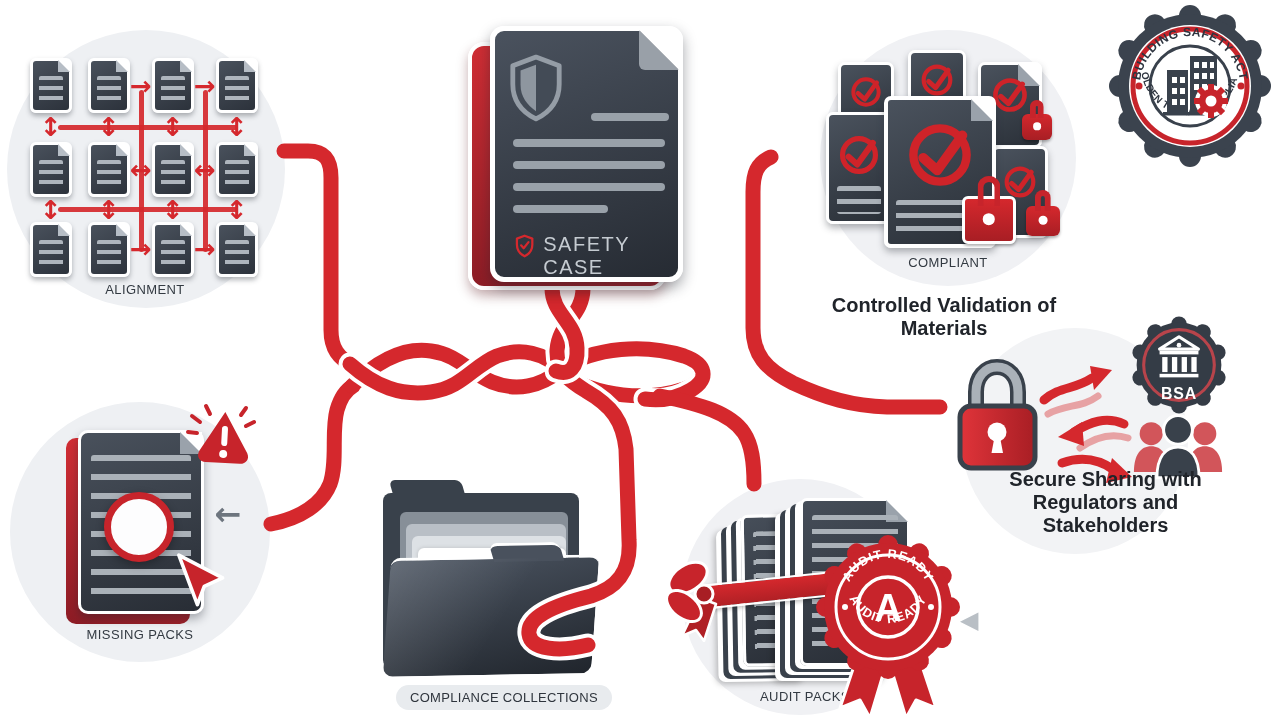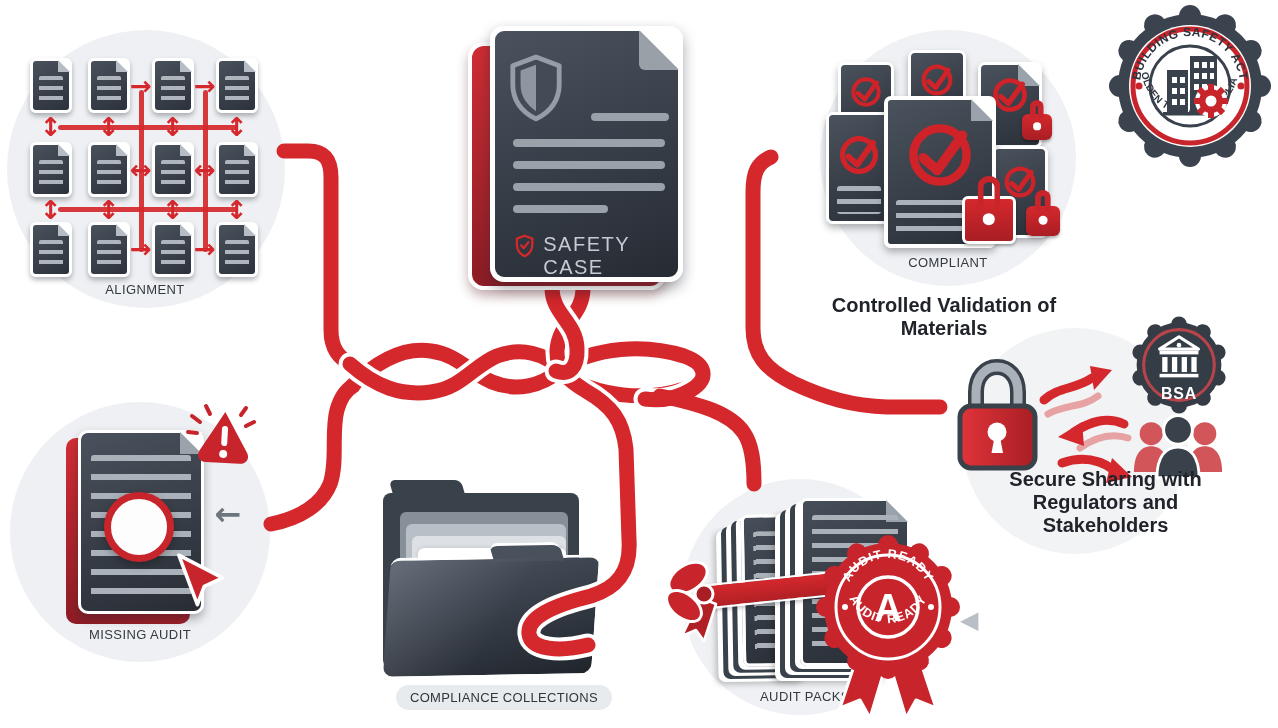--- a/index.html
+++ b/index.html
@@ -356,21 +356,21 @@
         <line x1="70" y1="22" x2="62" y2="26"></line>
     </g>
     <path d="M40 12 L64 52 C67 58 63 63 57 63 L23 63 C17 63 13 58 16 52 Z" fill="#c7242b" transform="rotate(3 40 38)"></path>
     <rect x="37.5" y="26" width="6" height="20" rx="3" fill="#fff" transform="rotate(3 40 38)"></rect>
     <circle cx="40" cy="54" r="4" fill="#fff" transform="rotate(3 40 38)"></circle>
   </svg>
   <span class="gar" style="left:228px;top:514px;color:#6d757e;font-size:32px;z-index:12;">←</span>
   <svg class="abs" style="left:174px;top:548px;z-index:12;" width="62" height="66" viewBox="0 0 42 46">
     <path d="M5 3 L13 39 L19.5 27 L33 23 Z" fill="#c7242b" stroke="#fff" stroke-width="2.5" stroke-linejoin="round" transform="rotate(-8 18 20)"></path>
   </svg>
-  <div class="tag" style="left:40px;top:627px;width:200px;">MISSING AUDIT</div>
+  <div class="tag" style="left:40px;top:627px;width:200px;">MISSING PACKS</div>
 
   <div class="folder-back"></div>
   <div class="paper" style="left:400px;top:512px;width:168px;height:150px;background:#878f98;"></div>
   <div class="paper" style="left:406px;top:524px;width:160px;height:138px;background:#b9bfc6;"></div>
   <div class="paper" style="left:412px;top:536px;width:154px;height:126px;background:#dde1e5;"></div>
   <div class="paper" style="left:418px;top:548px;width:148px;height:114px;background:#ffffff;box-shadow:0 0 4px rgba(0,0,0,.15);"></div>
   <div class="folder-front"></div>
   <div class="pill" style="left:396px;top:685px;">COMPLIANCE COLLECTIONS</div>
 
   <div class="adoc" style="left:742px;top:514px;width:86px;height:152px;transform:rotate(-1deg);">

